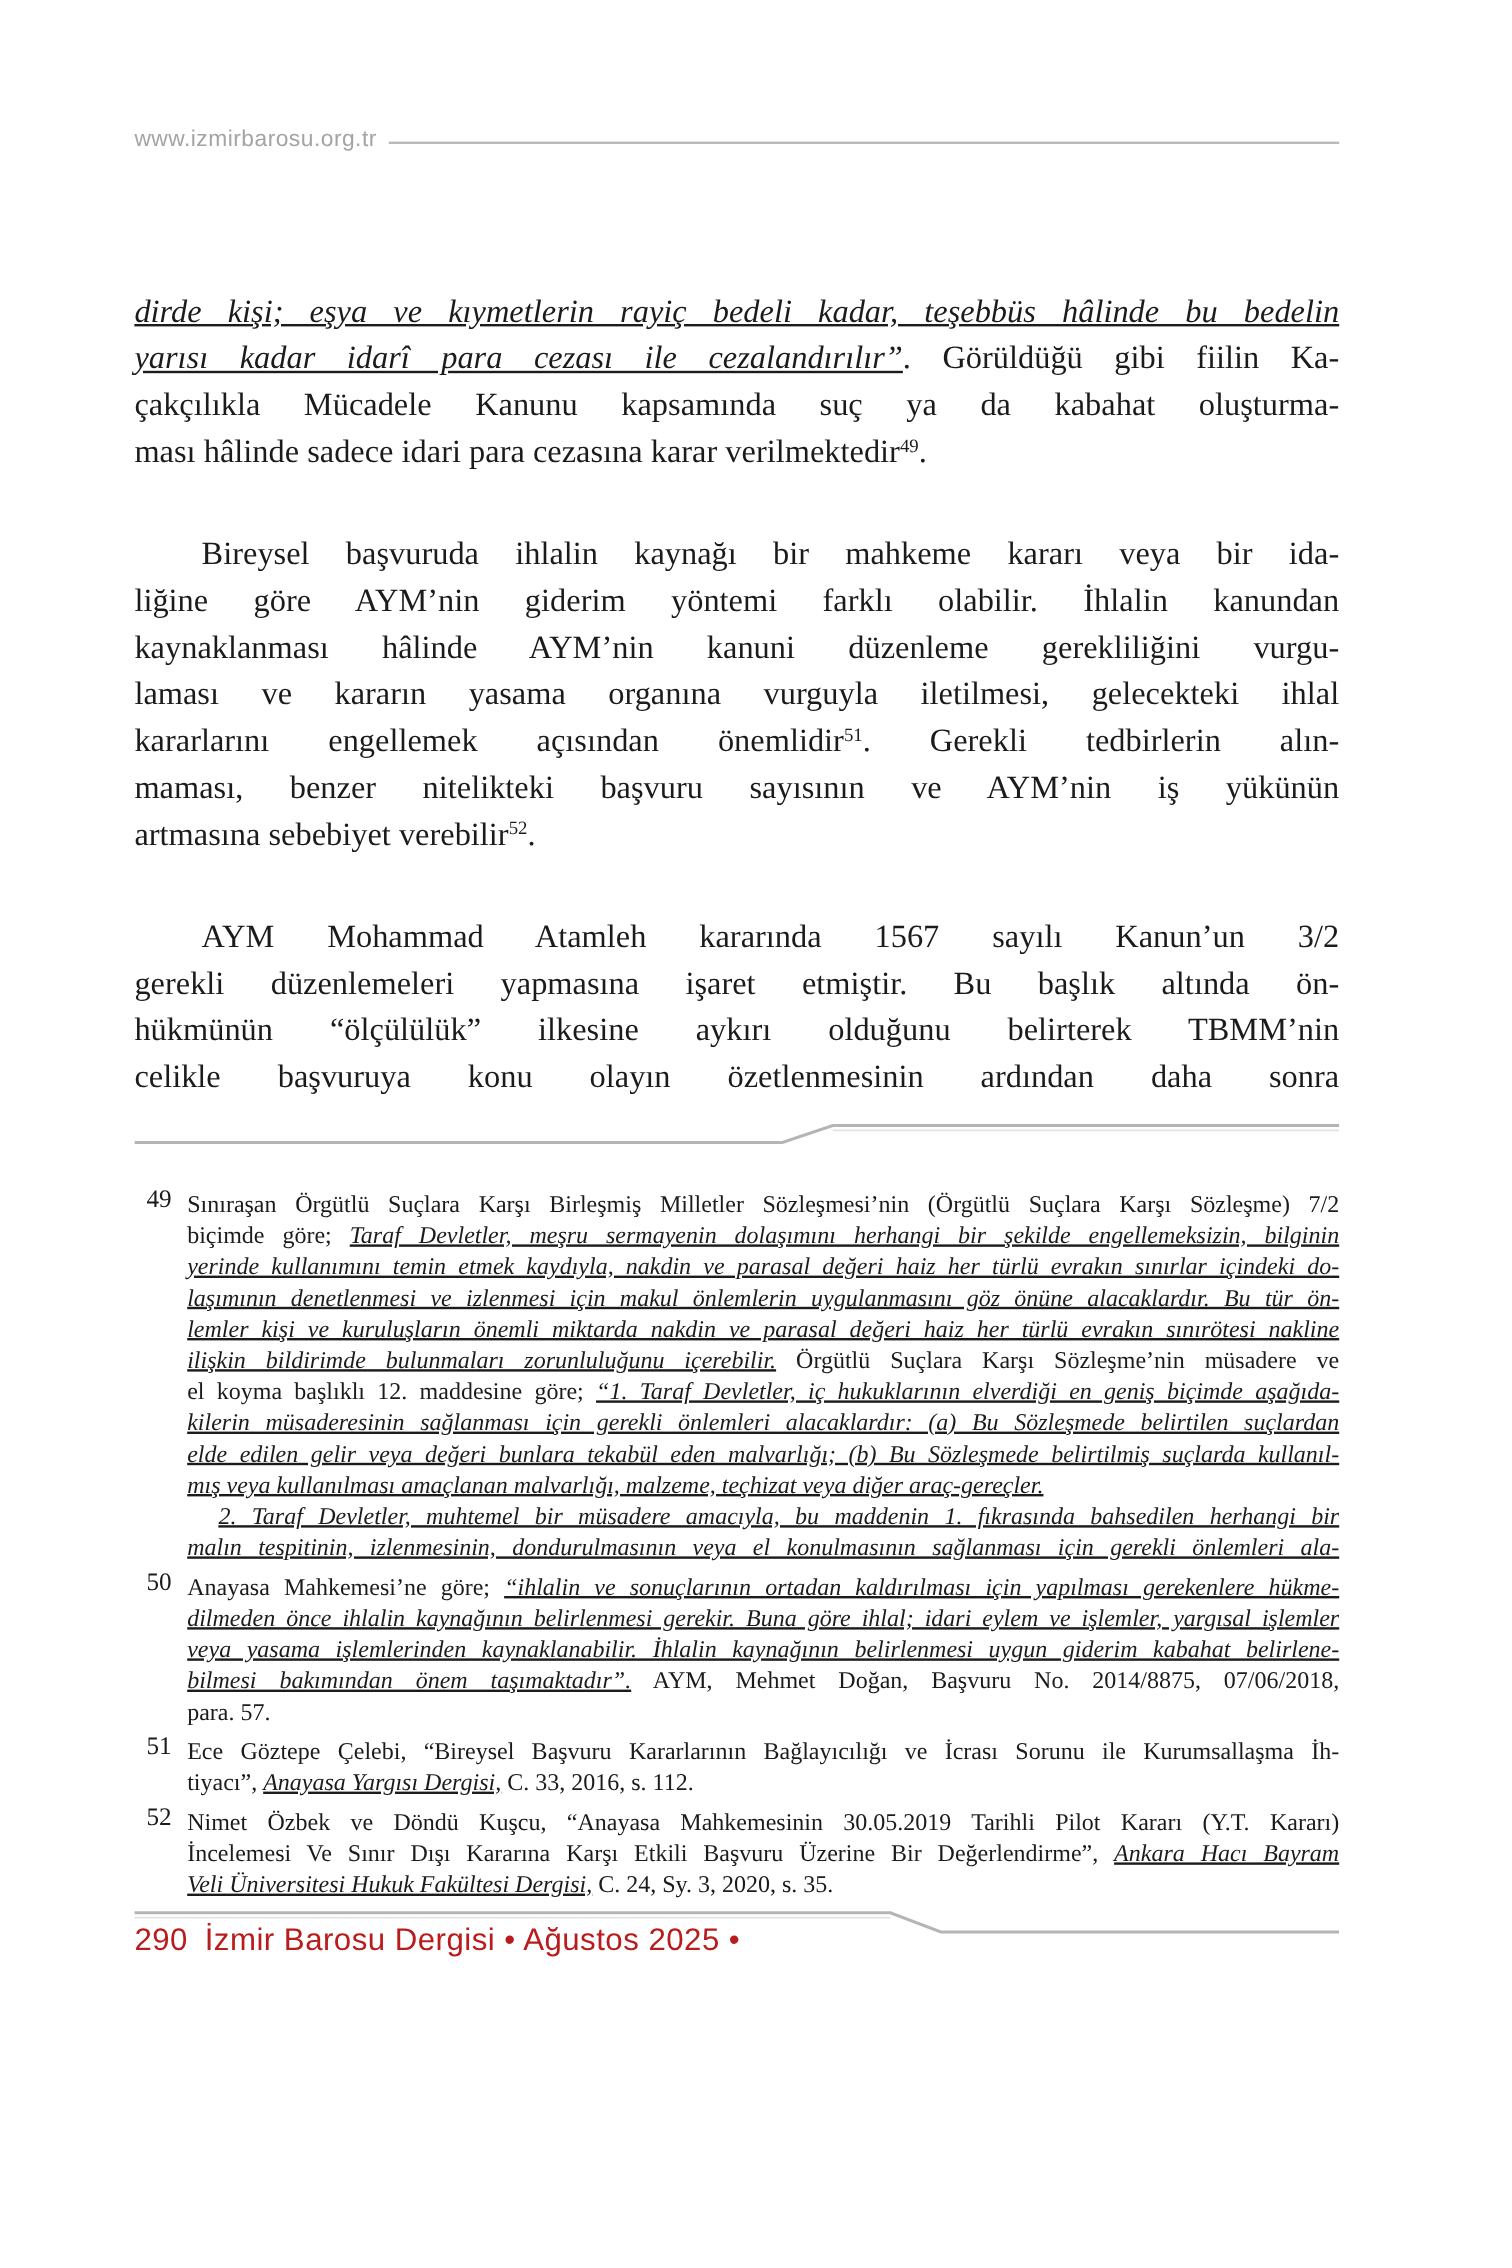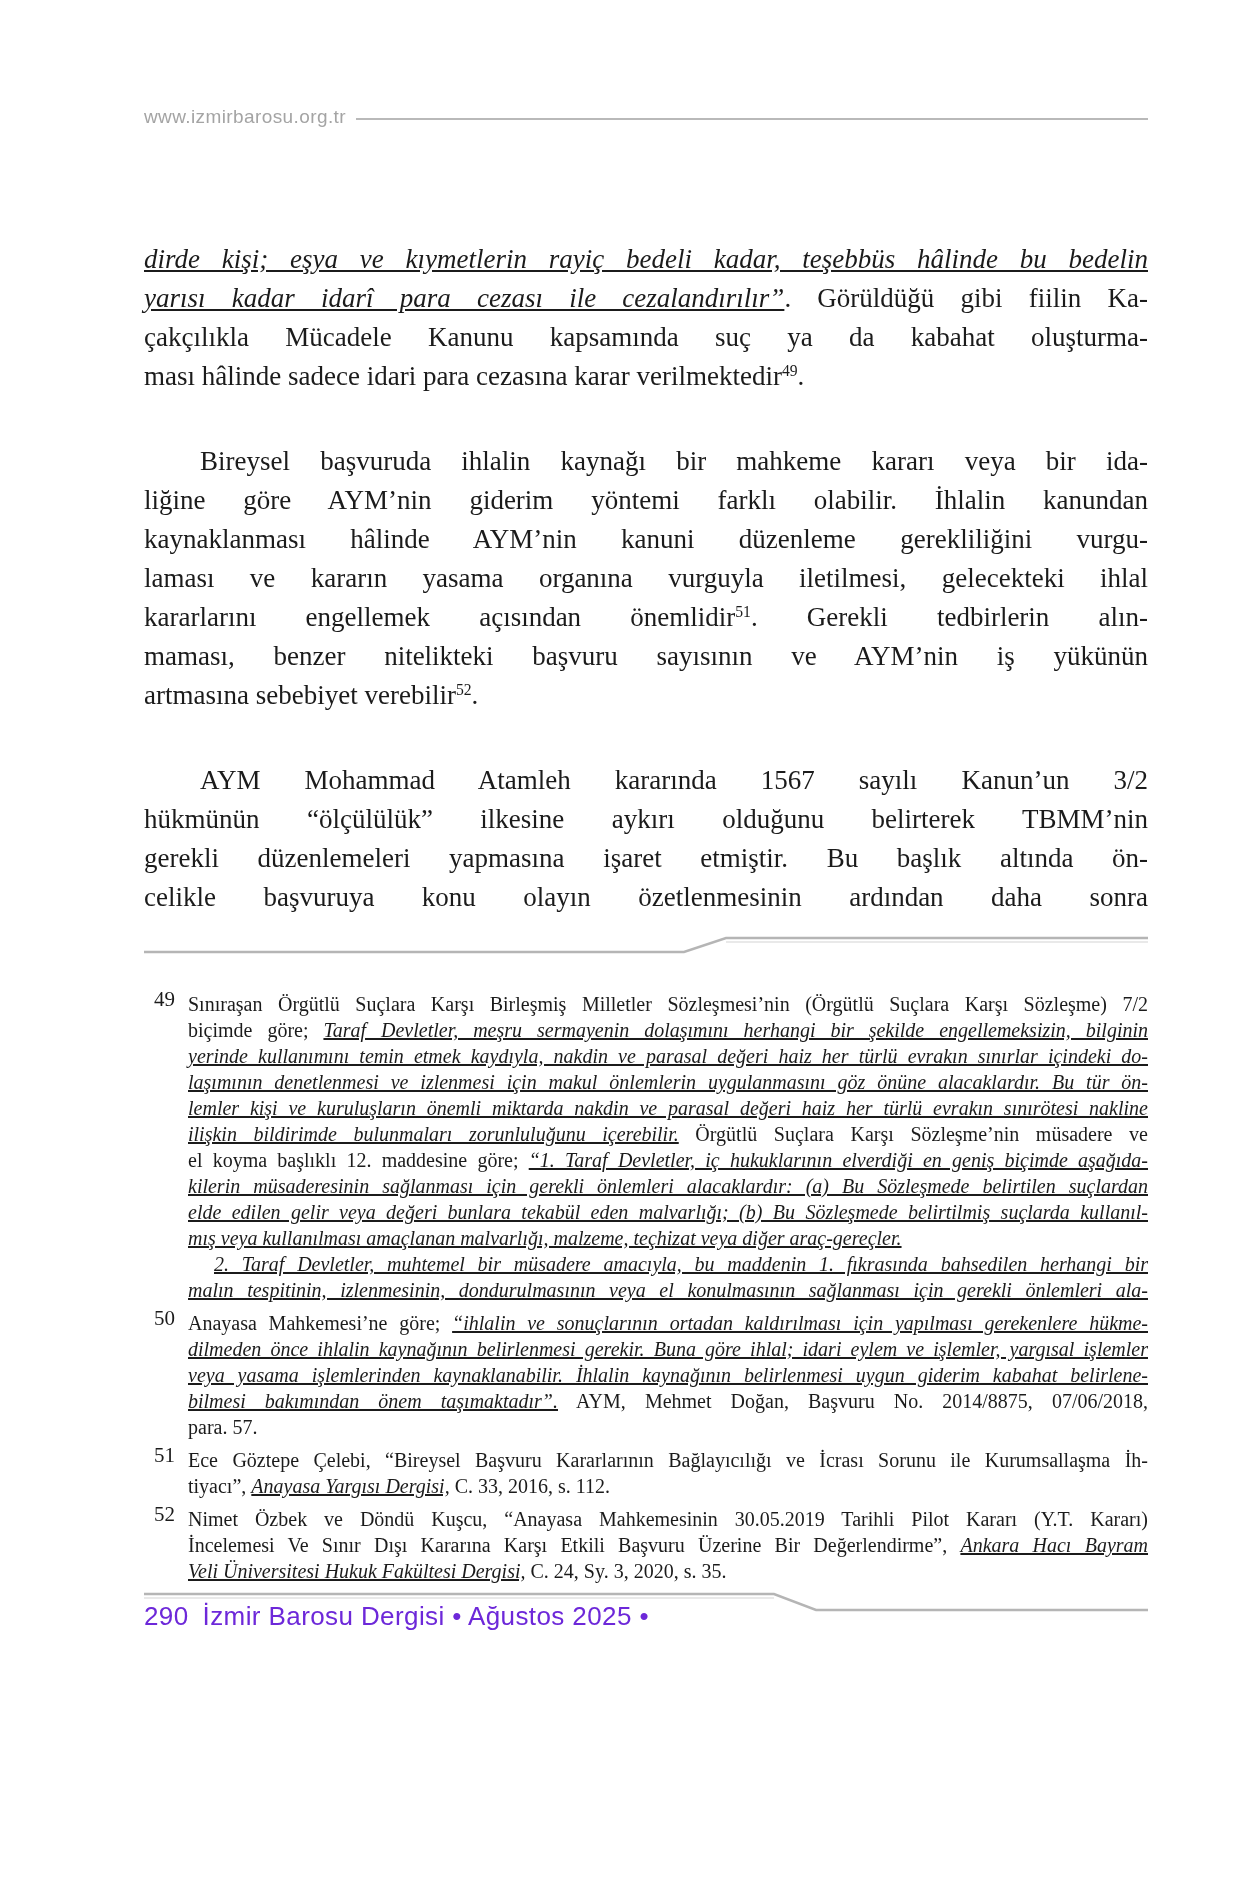--- a/index.html
+++ b/index.html
@@ -6,21 +6,21 @@
   .page {
     position: relative;
     width: 1260px;
     height: 1890px;
     background: #ffffff;
     margin: 0 auto;
     overflow: hidden;
     font-family: "Liberation Serif", serif;
     color: #1b1b1b;
   }
-  .content { position: absolute; left: 144px; top: 0; width: 1004px; }
+  .content { position: absolute; left: 112px; top: 0; width: 1004px; }
 
   
   .header {
     display: flex; align-items: center; gap: 10px;
     margin-top: 106px;
     font-family: "Liberation Sans", sans-serif;
     font-size: 19px; color: #a4a4a4; letter-spacing: 0.4px;
   }
   .header .rule { flex: 1; height: 2px; background: #b9b9b9; margin-top: 3px; }
 
@@ -54,21 +54,21 @@
     font-size: 21px; font-style: normal;
   }
   .footnote .line.ind { text-indent: 26px; }
 
   
   .footer { position: relative; margin-top: 2px; height: 60px; }
   .footer svg { display: block; position: absolute; top: 0; left: 0; }
   .footer-text {
     position: absolute; top: 10px; left: 0;
     font-family: "Liberation Sans", sans-serif;
-    font-size: 26px; color: #6d28d9; letter-spacing: 0.4px;
+    font-size: 26px; color: #b91c1c; letter-spacing: 0.4px;
     white-space: nowrap;
   }
   .footer-text .pgnum { margin-right: 14px; }
 </style>
 </head>
 <body>
 
 <div class="page">
   <div class="content">
 
@@ -88,22 +88,22 @@
           <div class="line jl ind"><span>Bireysel başvuruda ihlalin kaynağı bir mahkeme kararı veya bir ida-</span></div>
           <div class="line jl"><span>liğine göre AYM’nin giderim yöntemi farklı olabilir. İhlalin kanundan</span></div>
           <div class="line jl"><span>kaynaklanması hâlinde AYM’nin kanuni düzenleme gerekliliğini vurgu-</span></div>
           <div class="line jl"><span>laması ve kararın yasama organına vurguyla iletilmesi, gelecekteki ihlal</span></div>
           <div class="line jl"><span>kararlarını engellemek açısından önemlidir</span><sup>51</sup><span>. Gerekli tedbirlerin alın-</span></div>
           <div class="line jl"><span>maması, benzer nitelikteki başvuru sayısının ve AYM’nin iş yükünün</span></div>
           <div class="line"><span>artmasına sebebiyet verebilir</span><sup>52</sup><span>.</span></div>
         </div>
         <div class="paragraph">
           <div class="line jl ind"><span>AYM Mohammad Atamleh kararında 1567 sayılı Kanun’un 3/2</span></div>
+          <div class="line jl"><span>gerekli düzenlemeleri yapmasına işaret etmiştir. Bu başlık altında ön-</span></div>
           <div class="line jl"><span>hükmünün “ölçülülük” ilkesine aykırı olduğunu belirterek TBMM’nin</span></div>
-          <div class="line jl"><span>gerekli düzenlemeleri yapmasına işaret etmiştir. Bu başlık altında ön-</span></div>
           <div class="line jl"><span>celikle başvuruya konu olayın özetlenmesinin ardından daha sonra</span></div>
         </div>
       </div>
 
     <svg class="sep-top" width="1004" height="24" viewBox="0 0 1004 24">
       <polyline points="0,19 540,19 582,5 1004,5" fill="none" stroke="#b5b5b5" stroke-width="2.5"></polyline>
       <polyline points="582,9 1004,9" fill="none" stroke="#e2e2e2" stroke-width="1.5"></polyline>
     </svg>
 
     <div class="footnotes">

